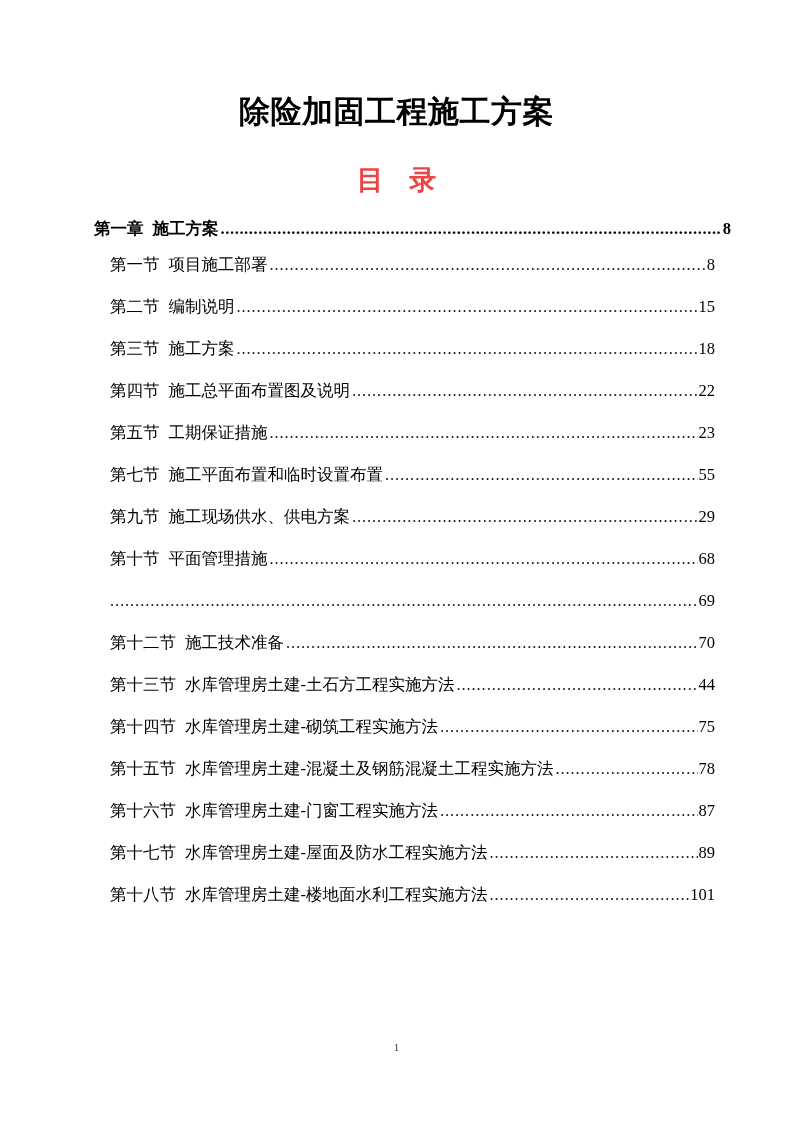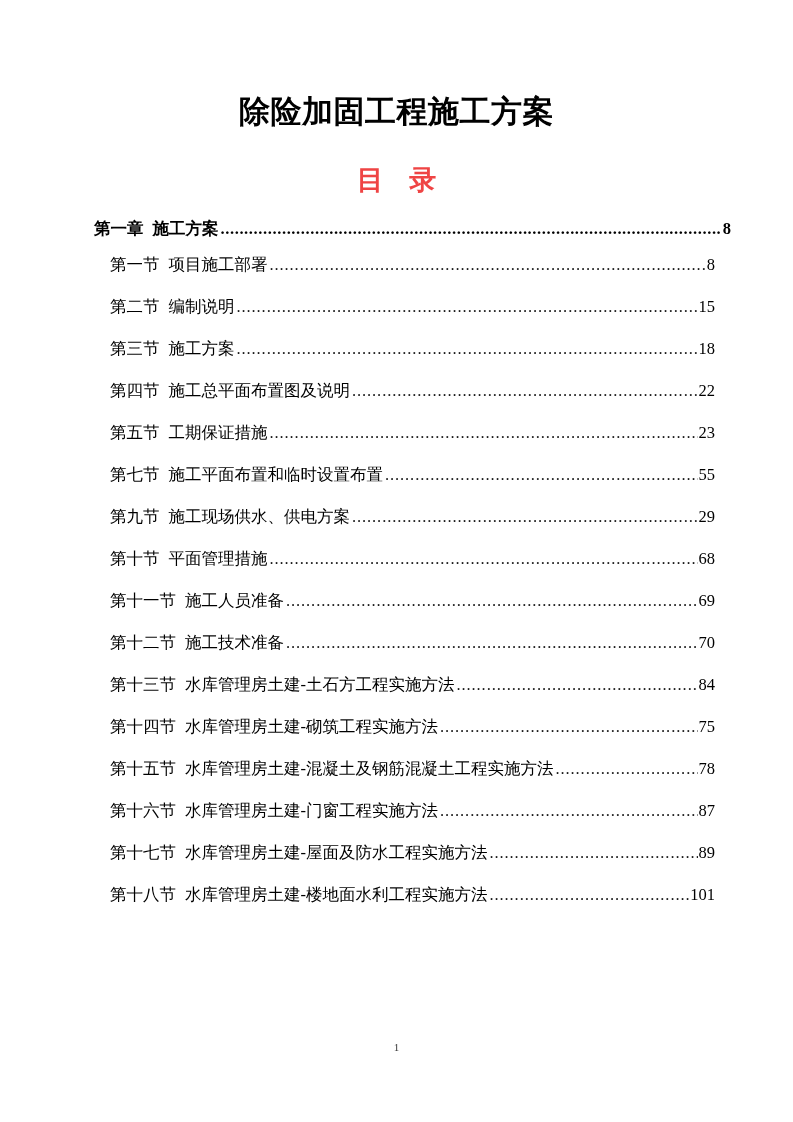--- a/index.html
+++ b/index.html
@@ -171,33 +171,32 @@
         <span class="label"><span class="sec-num">第九节</span><span class="sec-name">施工现场供水、供电方案</span></span>
         <span class="leader"></span>
         <span class="page-no">29</span>
       </div>
       <div class="toc-entry level-2">
         <span class="label"><span class="sec-num">第十节</span><span class="sec-name">平面管理措施</span></span>
         <span class="leader"></span>
         <span class="page-no">68</span>
       </div>
       <div class="toc-entry level-2">
-        <span class="label"><span class="sec-num">第十一节</span><span class="sec-name">施工人员准备</span></span>
         <span class="leader"></span>
         <span class="page-no">69</span>
       </div>
       <div class="toc-entry level-2">
         <span class="label"><span class="sec-num">第十二节</span><span class="sec-name">施工技术准备</span></span>
         <span class="leader"></span>
         <span class="page-no">70</span>
       </div>
       <div class="toc-entry level-2">
         <span class="label"><span class="sec-num">第十三节</span><span class="sec-name">水库管理房土建-土石方工程实施方法</span></span>
         <span class="leader"></span>
-        <span class="page-no">84</span>
+        <span class="page-no">44</span>
       </div>
       <div class="toc-entry level-2">
         <span class="label"><span class="sec-num">第十四节</span><span class="sec-name">水库管理房土建-砌筑工程实施方法</span></span>
         <span class="leader"></span>
         <span class="page-no">75</span>
       </div>
       <div class="toc-entry level-2">
         <span class="label"><span class="sec-num">第十五节</span><span class="sec-name">水库管理房土建-混凝土及钢筋混凝土工程实施方法</span></span>
         <span class="leader"></span>
         <span class="page-no">78</span>

